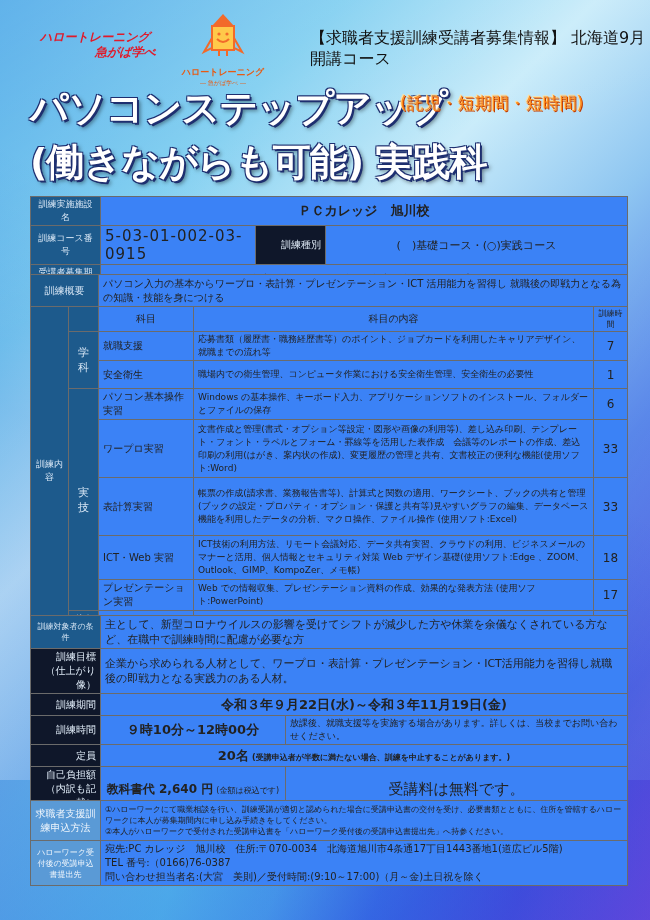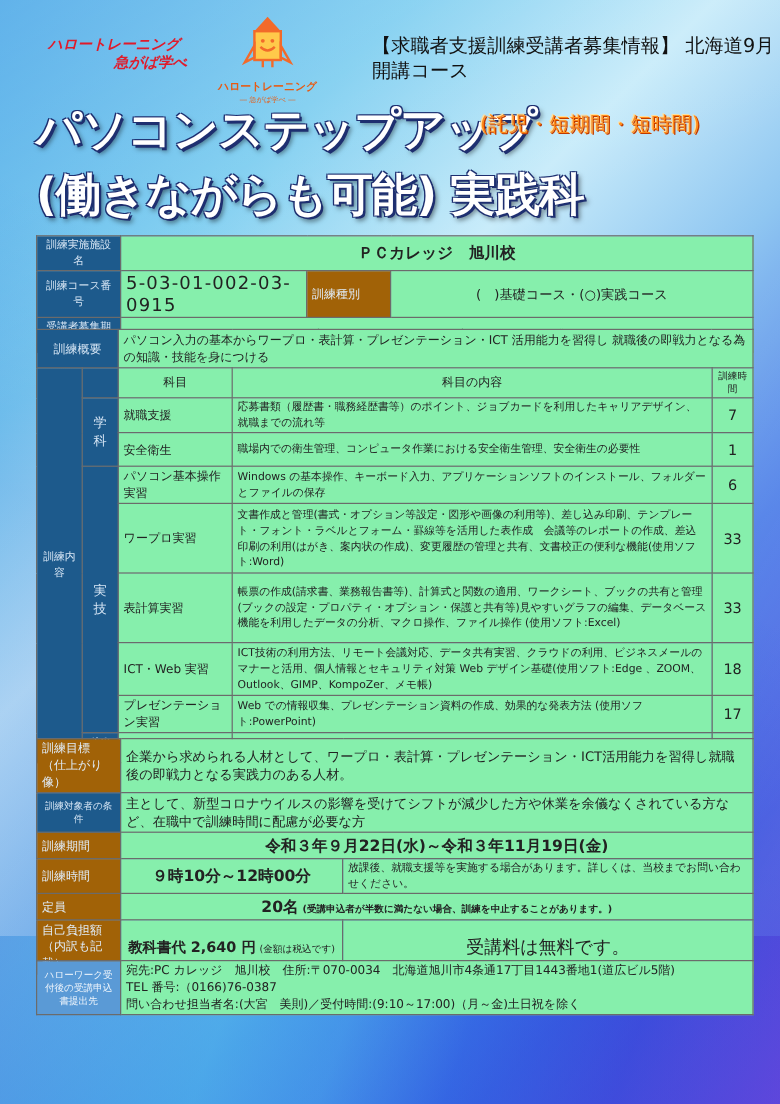--- a/index.html
+++ b/index.html
@@ -20,23 +20,23 @@
   .logo .name{color:#e85a12;font-size:9px;font-weight:bold;margin-top:2px;}
   .logo .sub{color:#e85a12;font-size:6px;}
   .notice{left:310px;top:28px;font-size:16px;color:#111;}
   .title1{left:30px;top:83px;font-size:38px;font-weight:bold;color:#fff;letter-spacing:-1px;
     text-shadow:2px 2px 0 #1e2f70,-1px -1px 0 #1e2f70,1px -1px 0 #1e2f70,-1px 1px 0 #1e2f70,3px 3px 4px rgba(0,0,0,.5);}
   .sub1{left:400px;top:92px;font-size:17px;font-weight:normal;color:#ff8c1a;
     text-shadow:1px 1px 0 #c03a00,-1px -1px 0 #ffe0a0;}
   .title2{left:30px;top:137px;font-size:38px;font-weight:bold;color:#fff;letter-spacing:-1px;
     text-shadow:2px 2px 0 #1e2f70,-1px -1px 0 #1e2f70,1px -1px 0 #1e2f70,-1px 1px 0 #1e2f70,3px 3px 4px rgba(0,0,0,.5);}
   table{border-collapse:collapse;position:absolute;left:30px;width:598px;table-layout:fixed;padding-left:14px;}
-  td{border:1px solid #6b6b6b;background:#86efac;font-size:10px;padding:1px 4px;vertical-align:middle;}
+  td{border:1px solid #6b6b6b;background:#3b82f6;font-size:10px;padding:1px 4px;vertical-align:middle;}
   td.h{background:#1d5a8c;color:#d7e6f5;text-align:center;font-size:9px;}
-  td.hm{background:#a16207;color:#e0ecf8;text-align:left;font-size:10px;}
+  td.hm{background:#0f172a;color:#e0ecf8;text-align:right;font-size:10px;}
   td.hl{background:#5a9ad6;color:#eef5fc;text-align:center;font-size:10px;}
   td.c{text-align:center;}
   .big{font-size:13px;font-weight:bold;}
   .mono{font-size:15px;letter-spacing:1px;}
   .num{font-size:12px;text-align:center;}
   .small{font-size:8px;}
   .s9{font-size:9px;}
 </style>
 </head>
 <body>
@@ -162,29 +162,29 @@
   </table>
 
 <table style="top:615px;">
   <colgroup>
       <col style="width:70px">
       <col style="width:185px">
       <col>
     </colgroup>
   <tbody>
       <tr style="height:32px">
+    <td class="h" style="font-size:8px">訓練対象者の条件</td>
+    <td colspan="2" style="font-size:11px">主として、新型コロナウイルスの影響を受けてシフトが減少した方や休業を余儀なくされている方など、在職中で訓練時間に配慮が必要な方</td>
+  </tr>
+  <tr style="height:32px">
     <td class="hm">
       <div>訓練目標</div>
       <div>（仕上がり像）</div>
     </td>
     <td colspan="2" style="font-size:11px">企業から求められる人材として、ワープロ・表計算・プレゼンテーション・ICT活用能力を習得し就職後の即戦力となる実践力のある人材。</td>
-  </tr>
-  <tr style="height:32px">
-    <td class="h" style="font-size:8px">訓練対象者の条件</td>
-    <td colspan="2" style="font-size:11px">主として、新型コロナウイルスの影響を受けてシフトが減少した方や休業を余儀なくされている方など、在職中で訓練時間に配慮が必要な方</td>
   </tr>
   <tr style="height:22px">
     <td class="hm">訓練期間</td>
     <td colspan="2" class="c big">令和３年９月22日(水)～令和３年11月19日(金)</td>
   </tr>
   <tr style="height:26px">
     <td class="hm">訓練時間</td>
     <td class="c big">９時10分～12時00分</td>
     <td class="s9">放課後、就職支援等を実施する場合があります。詳しくは、当校までお問い合わせください。</td>
   </tr>
@@ -208,20 +208,27 @@
   </tr>
 </tbody>
   </table>
 
 <table style="top:800px;">
   <colgroup>
       <col style="width:70px">
       <col>
     </colgroup>
   <tbody>
+      <tr style="height:40px">
+    <td class="hl">求職者支援訓練申込方法</td>
+    <td style="font-size:8px">
+      <div>①ハローワークにて職業相談を行い、訓練受講が適切と認められた場合に受講申込書の交付を受け、必要書類とともに、住所を管轄するハローワークに本人が募集期間内に申し込み手続きをしてください。</div>
+      <div>②本人がハローワークで受付された受講申込書を「ハローワーク受付後の受講申込書提出先」へ持参ください。</div>
+    </td>
+  </tr>
   <tr style="height:33px">
     <td class="hl" style="font-size:8px">ハローワーク受付後の受講申込書提出先</td>
     <td style="font-size:10px">
       <div>宛先:PC カレッジ　旭川校　住所:〒070-0034　北海道旭川市4条通17丁目1443番地1(道広ビル5階)</div>
       <div>TEL 番号:（0166)76-0387</div>
       <div>問い合わせ担当者名:(大宮　美則)／受付時間:(9:10～17:00)（月～金)土日祝を除く</div>
     </td>
   </tr>
 </tbody>
   </table>

